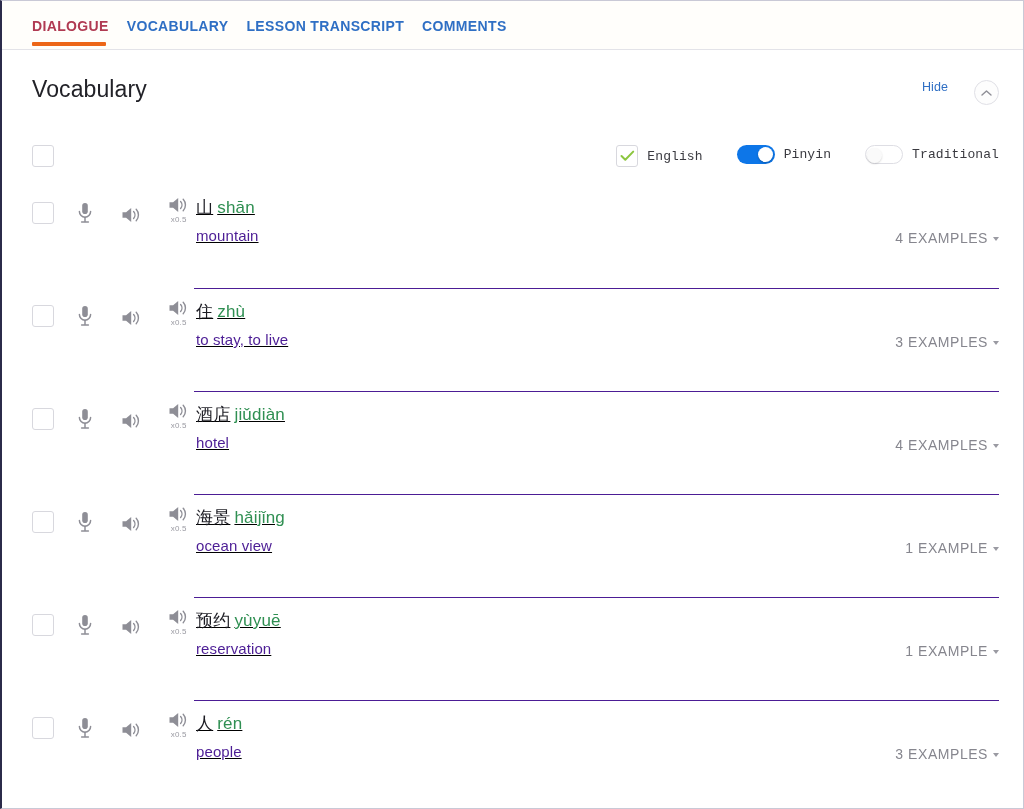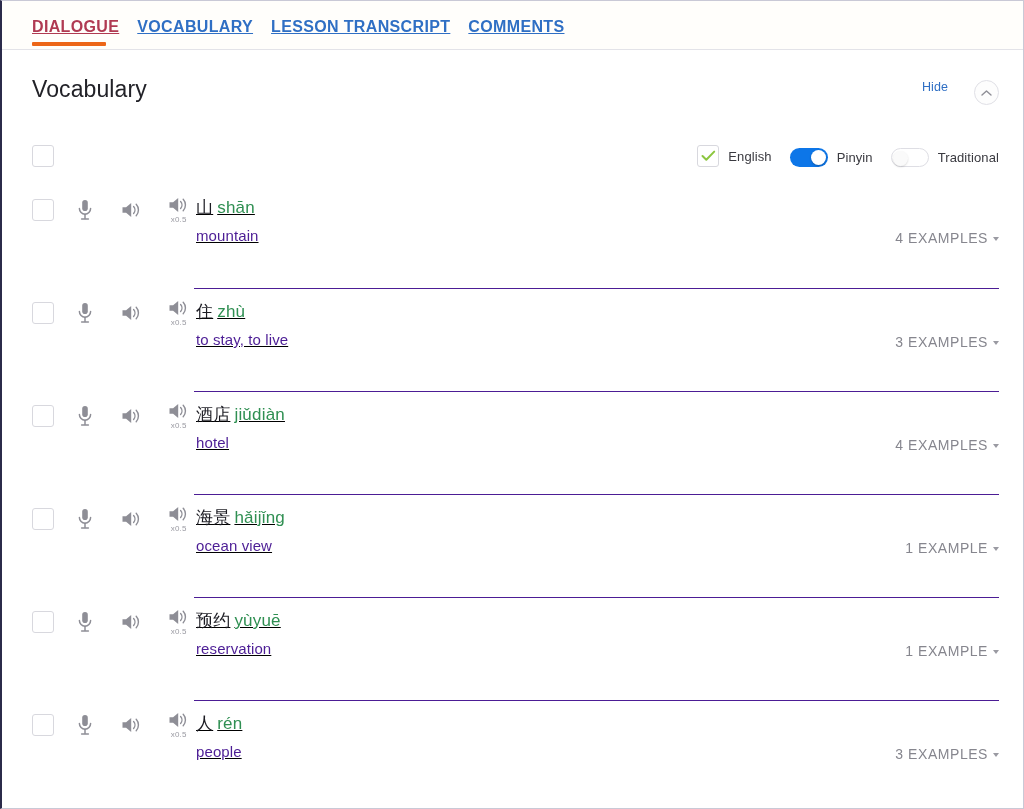--- a/index.html
+++ b/index.html
@@ -30,32 +30,31 @@
     height: 49px;
     border-bottom: 1px solid #e3e3e8;
     padding-left: 30px;
     box-sizing: border-box;
     display: flex;
     align-items: flex-start;
     background: #fffefb;
   }
   .tab {
     position: relative;
-    font-size: 16px;
+    font-size: 14px;
     letter-spacing: 0.35px;
     font-weight: 600;
     color: #2f6fc4;
     padding: 17px 0 0 0;
     margin-right: 18px;
     cursor: pointer;
     white-space: nowrap;
     background: none;
     border: none;
     font-family: "Liberation Sans", sans-serif;
-    text-decoration: underline;
   }
   .tab.active {
     color: #b03a52;
   }
   .tab-underline {
     position: absolute;
     left: 30px;
     top: 41px;
     width: 74px;
     height: 4px;
@@ -109,22 +108,23 @@
     position: relative;
     height: 58px;
     margin-top: 22px;
     padding: 0 24px 0 30px;
     display: flex;
     align-items: center;
     justify-content: space-between;
   }
   .toggles {
     display: flex;
-    align-items: flex-end;
-    gap: 18px;
+    align-items: flex-start;
+    gap: 34px;
+    font-family: Liberation Mono, monospace;
   }
   .toggle-item {
     display: flex;
     align-items: center;
     gap: 9px;
     cursor: pointer;
   }
   .toggle-label {
     font-size: 13px;
     color: #3a3a40;
@@ -176,21 +176,21 @@
     padding: 0 24px 0 30px;
   }
   .vrow {
     position: relative;
     display: flex;
     align-items: flex-start;
     min-height: 103px;
   }
   .vrow .controls {
     display: flex;
-    align-items: center;
+    align-items: flex-end;
     width: 162px;
     flex: 0 0 162px;
     padding-top: 11px;
     gap: 16px;
   }
   .ctl {
     width: 40px;
     display: flex;
     flex-direction: column;
     align-items: center;

